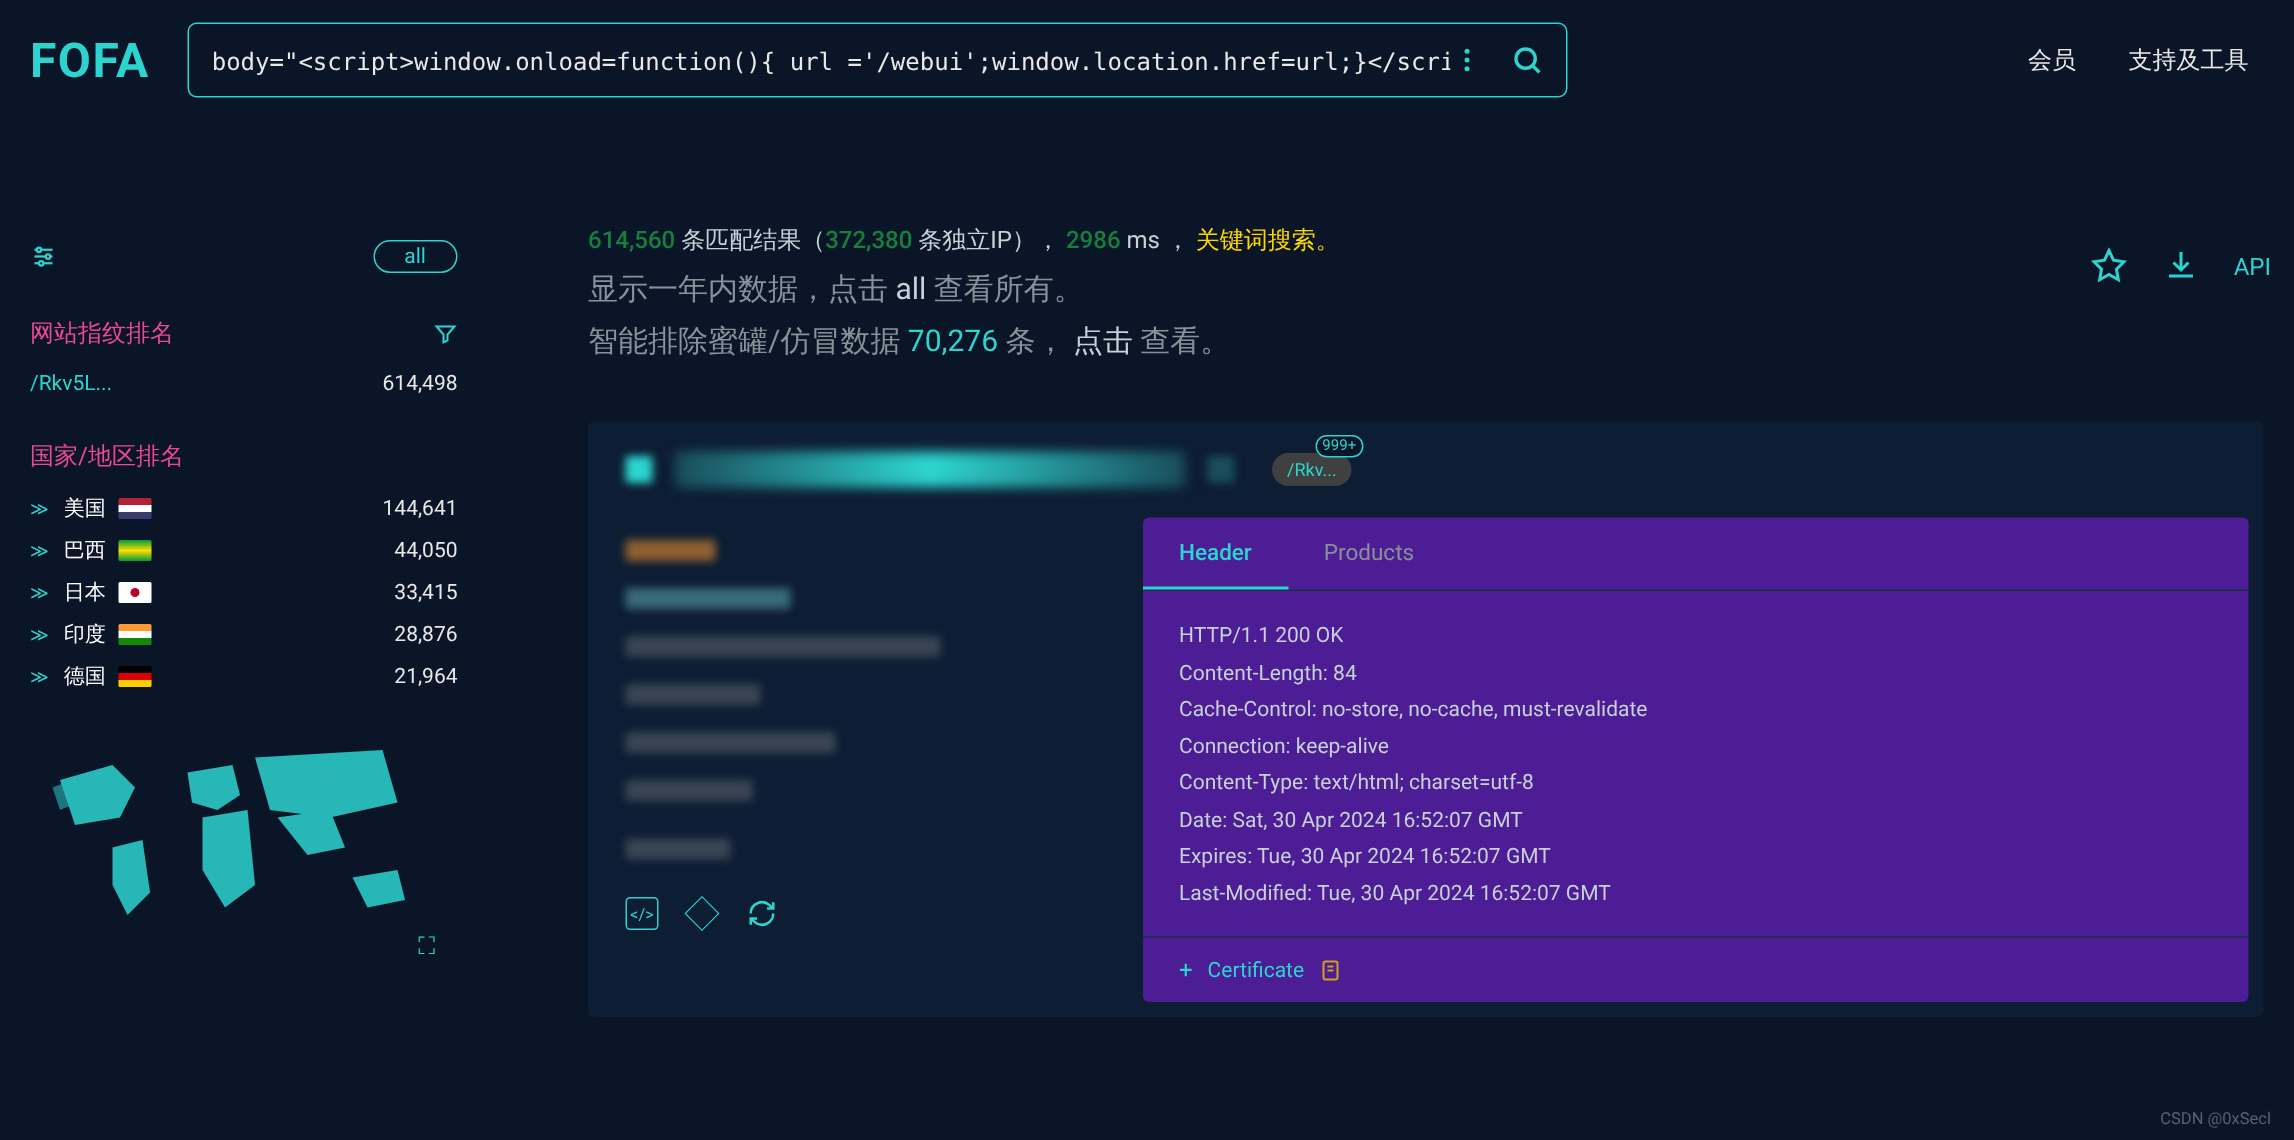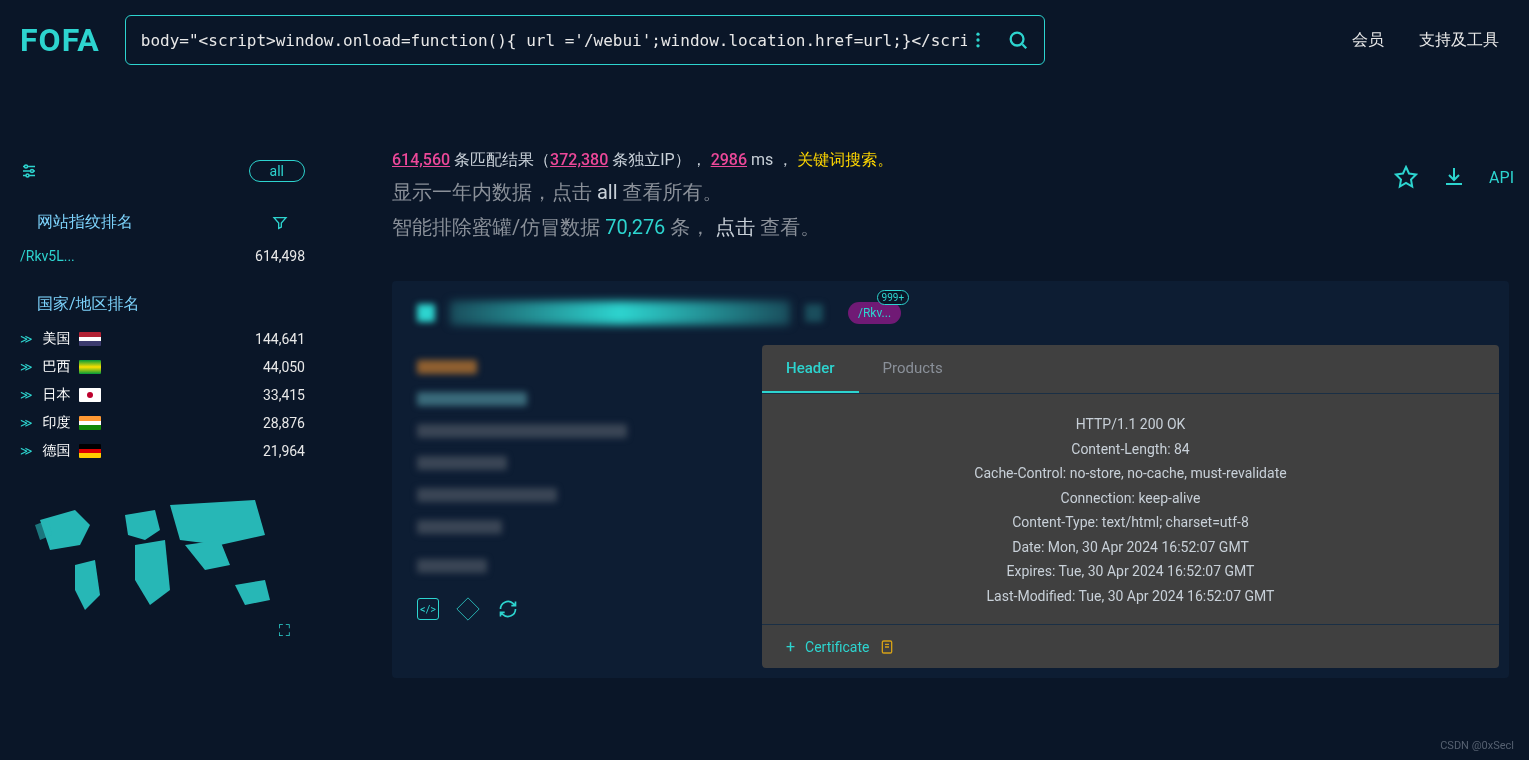--- a/index.html
+++ b/index.html
@@ -11,50 +11,50 @@
 .searchbox input { flex:1; background:transparent; border:none; color:#e8e8e8; font-size:16px; outline:none; font-family:monospace; }
 .searchbox .sb-icons { display:flex; gap:18px; align-items:center; }
 .sb-icon { width:22px; height:22px; color:#2dd4cf; cursor:pointer; display:flex; align-items:center; justify-content:center; }
 .nav-right { margin-left:auto; margin-right:10px; display:flex; gap:35px; font-size:16px; }
 .nav-right a { color:#e8e8e8; text-decoration:none; }
 .main { display:flex; padding:0 20px;gap:37px; }
 .sidebar { width:285px; padding-top:80px; }
 .sb-row { display:flex; justify-content:space-between; align-items:center; margin-bottom:15px; }
 .filter-icon { color:#2dd4cf; width:18px; height:18px; }
 .all-pill { border:1px solid #2dd4cf; color:#2dd4cf; padding:2px 20px; border-radius:15px; font-size:14px; }
-.section-title { color:#7dd3fc; font-size:16px; margin:30px 17px 15px; display:flex; justify-content:space-between; align-items:center; }
+.section-title { color:#ec4899; font-size:16px; margin:30px 0 15px; display:flex; justify-content:space-between; align-items:center; }
 .fp-row { display:flex; justify-content:space-between; color:#2dd4cf; font-size:14px; margin-bottom:8px; }
 .fp-row .cnt { color:#e8e8e8; }
 .country-row { display:flex; align-items:center; margin-bottom:10px; font-size:14px; }
 .country-row .chev { color:#2dd4cf; margin-right:10px; font-size:12px; }
 .country-row .name { color:#fff; margin-right:8px; }
 .country-row .flag { width:22px; height:14px; display:inline-block; border-radius:1px; }
 .country-row .cnt { margin-left:auto; color:#e8e8e8; }
 .worldmap { margin-top:30px; width:270px; height:150px; position:relative; }
 .worldmap svg { width:100%; height:100%; }
 .map-expand { position:absolute; bottom:0; right:0; color:#2dd4cf; font-size:16px; }
 .content { flex:1; padding-left:50px; padding-top:70px; }
 .stats-line { font-size:16px; margin-bottom:8px; color:#c8d0d8; }
-.stats-line .highlight { color:#ec4899; font-weight:500;text-decoration:underline; }
+.stats-line .highlight { color:#15803d; font-weight:500; }
 .stats-line .yellow { color:#ffd700; }
 .sub-line { font-size:20px; color:#8a9099; margin-bottom:8px; }
 .sub-line .link { color:#c8d0d8; }
 .sub-line .num { color:#2dd4cf; }
 .result-card { background:#0d1d33; margin-top:40px; border-radius:4px; }
 .card-header { padding:20px 25px; display:flex; align-items:center; gap:15px; }
 .blur-title { height:24px; width:340px; background:linear-gradient(90deg,#1a4d5c,#2dd4cf,#1a4d5c); filter:blur(4px); border-radius:3px; }
 .blur-dot { width:18px; height:18px; background:#2dd4cf; filter:blur(3px); border-radius:2px; }
-.tag-pill { background:#701a75; color:#2dd4cf; padding:4px 10px; border-radius:12px; font-size:12px; position:relative; margin-left:10px; }
+.tag-pill { background:#404040; color:#2dd4cf; padding:4px 10px; border-radius:12px; font-size:12px; position:relative; margin-left:10px; }
 .tag-badge { position:absolute; top:-12px; right:-8px; background:#0a1628; color:#2dd4cf; border:1px solid #2dd4cf; font-size:10px; padding:1px 4px; border-radius:8px; }
 .card-body { display:flex; }
 .card-left { width:360px; padding:15px 25px 25px; }
 .blur-line { height:14px; background:#3a4555; filter:blur(3px); border-radius:2px; margin-bottom:18px; }
 .card-icons { display:flex; gap:18px; margin-top:25px; }
 .card-icons .ci { width:22px; height:22px; border:1.5px solid #2dd4cf; border-radius:3px; display:flex; align-items:center; justify-content:center; color:#2dd4cf; font-size:11px; }
-.card-right { flex:1; background:#404040; margin:0 10px 10px; border-radius:4px;text-align:center; }
+.card-right { flex:1; background:#4c1d95; margin:0 10px 10px; border-radius:4px; }
 .tabs { display:flex; border-bottom:1px solid #1a2f45; }
 .tab { padding:14px 24px; color:#8a9099; font-size:15px; cursor:pointer; border-bottom:2px solid transparent; }
 .tab.active { color:#2dd4cf; border-bottom-color:#2dd4cf; font-weight:500; }
 .header-content { padding:18px 24px; font-size:14px; line-height:1.75; color:#c8d0d8; max-height:230px; overflow:hidden; }
 .cert-row { padding:12px 24px; border-top:1px solid #1a2f45; color:#2dd4cf; display:flex; align-items:center; gap:10px; font-size:14px; }
 .top-actions { position:absolute; top:164px; right:15px; display:flex; gap:22px; align-items:center; }
 .ta-icon { color:#2dd4cf; width:26px; height:26px; display:flex; align-items:center; justify-content:center; cursor:pointer; }
 .api-txt { color:#2dd4cf; font-size:16px; }
 .watermark { position:absolute; bottom:8px; right:15px; color:#556070; font-size:11px;text-align:center; }
 .flag { background:linear-gradient(#b22234 33%,#fff 33% 66%,#3c3b6e 66%); }
@@ -215,21 +215,21 @@
           <div class="tabs">
             <div class="tab active">Header</div>
             <div class="tab">Products</div>
           </div>
           <div class="header-content" id="http-headers">
               <div>HTTP/1.1 200 OK</div>
               <div>Content-Length: 84</div>
               <div>Cache-Control: no-store, no-cache, must-revalidate</div>
               <div>Connection: keep-alive</div>
               <div>Content-Type: text/html; charset=utf-8</div>
-              <div>Date: Mon, 30 Apr 2024 16:52:07 GMT</div>
+              <div>Date: Sat, 30 Apr 2024 16:52:07 GMT</div>
               <div>Expires: Tue, 30 Apr 2024 16:52:07 GMT</div>
               <div>Last-Modified: Tue, 30 Apr 2024 16:52:07 GMT</div>
             </div>
           <div class="cert-row">
             <span style="font-size:16px;">+</span>
             <span>Certificate</span>
             <svg width="16" height="16" viewBox="0 0 24 24" fill="none" stroke="#d4a017" stroke-width="2">
                 <rect x="5" y="3" width="14" height="18" rx="2"></rect>
                 <path d="M9 8h6M9 12h6"></path>
               </svg>

